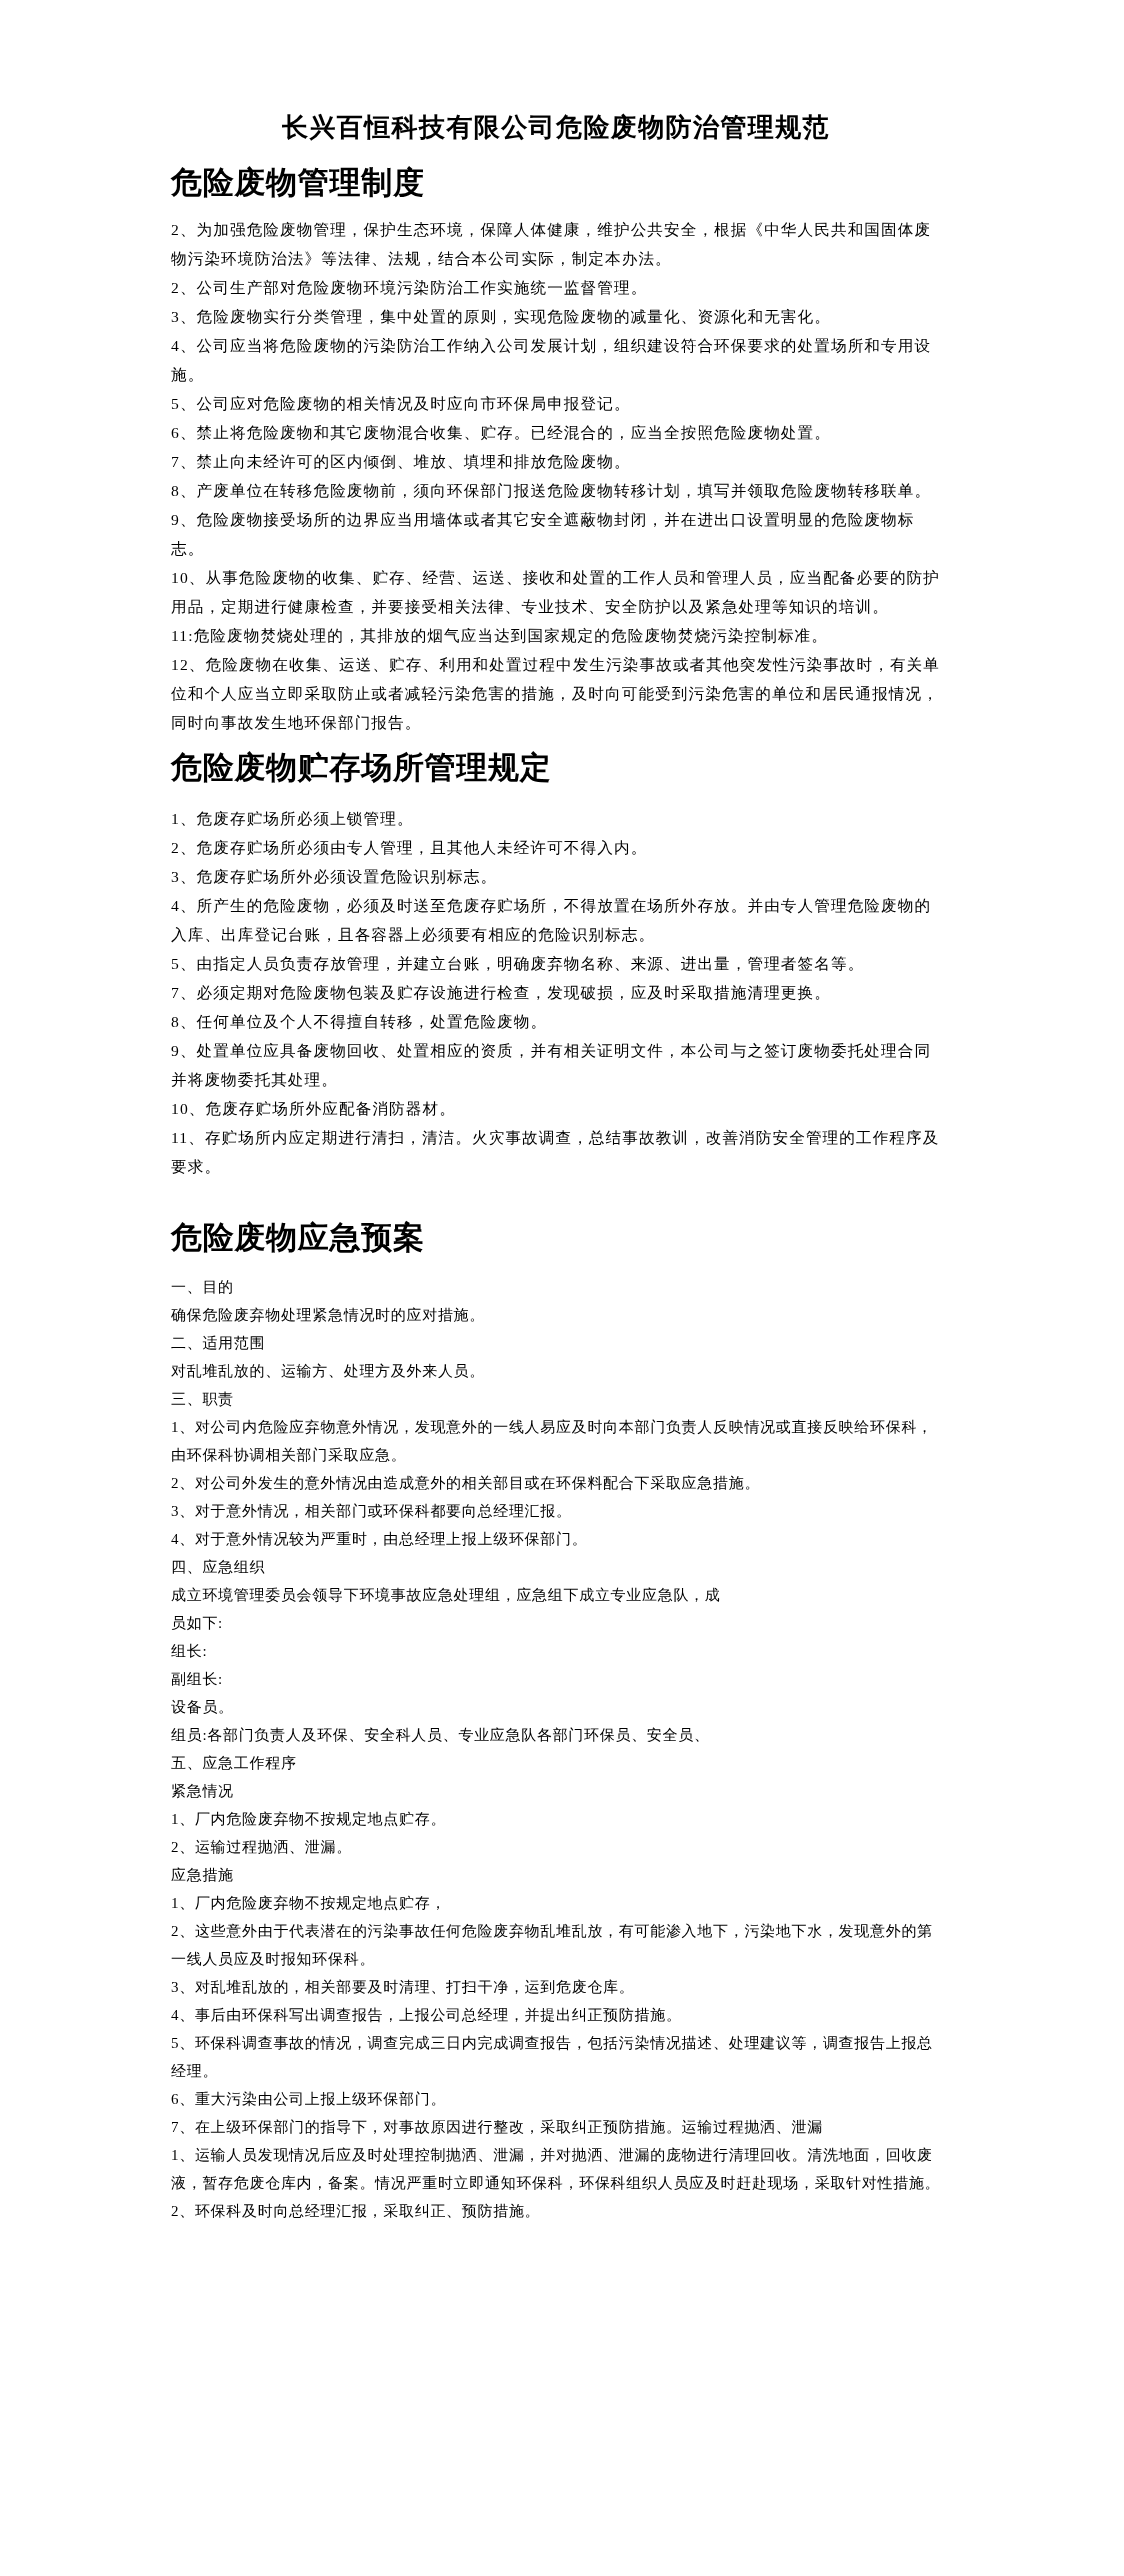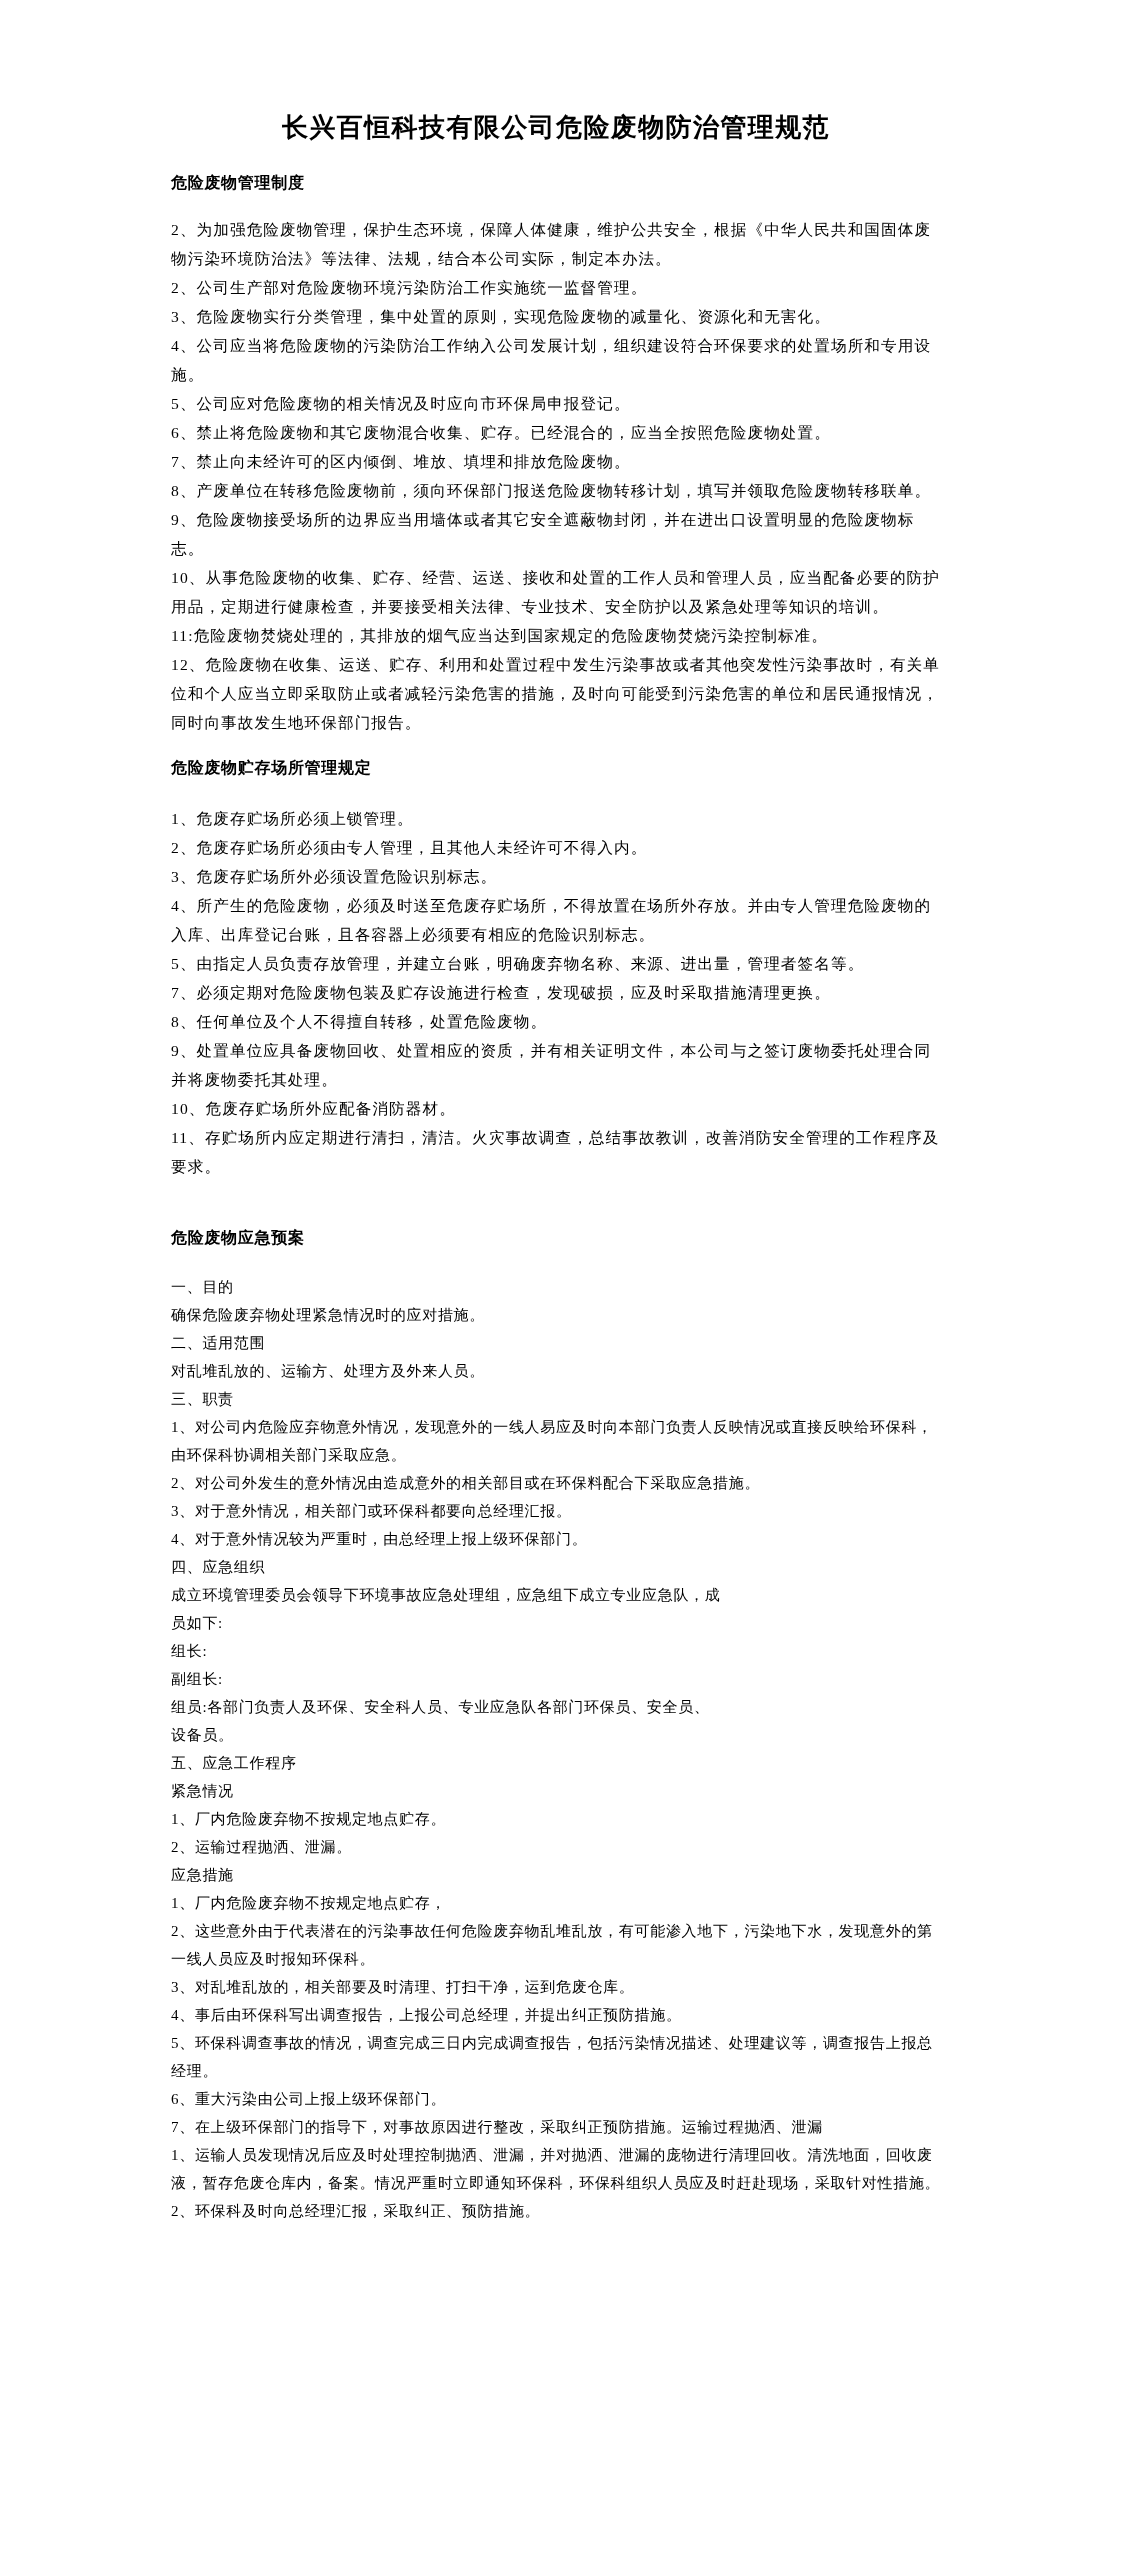--- a/index.html
+++ b/index.html
@@ -21,21 +21,21 @@
   }
   .doc-title {
     font-size: 26px;
     font-weight: bold;
     text-align: center;
     margin: 0;
     line-height: 35px;
     letter-spacing: 1.4px;
   }
   .section-heading {
-    font-size: 16px;
+    font-size: 31px;
     font-weight: bold;
     margin: 0;
     line-height: 33px;
     letter-spacing: 0.7px;
   }
   #section-1 .section-heading { margin-top: 21px; }
   #section-2 .section-heading { margin-top: 14px; }
   #section-3 .section-heading { margin-top: 40px; }
   .paras { margin-top: 15.6px; }
   #section-2 .paras { margin-top: 20px; }
@@ -104,22 +104,22 @@
         <p class="para">三、职责</p>
         <p class="para">1、对公司内危险应弃物意外情况，发现意外的一线人易应及时向本部门负责人反映情况或直接反映给环保科，由环保科协调相关部门采取应急。</p>
         <p class="para">2、对公司外发生的意外情况由造成意外的相关部目或在环保料配合下采取应急措施。</p>
         <p class="para">3、对于意外情况，相关部门或环保科都要向总经理汇报。</p>
         <p class="para">4、对于意外情况较为严重时，由总经理上报上级环保部门。</p>
         <p class="para">四、应急组织</p>
         <p class="para">成立环境管理委员会领导下环境事故应急处理组，应急组下成立专业应急队，成</p>
         <p class="para">员如下:</p>
         <p class="para">组长:</p>
         <p class="para">副组长:</p>
+        <p class="para">设备员。</p>
         <p class="para">组员:各部门负责人及环保、安全科人员、专业应急队各部门环保员、安全员、</p>
-        <p class="para">设备员。</p>
         <p class="para">五、应急工作程序</p>
         <p class="para">紧急情况</p>
         <p class="para">1、厂内危险废弃物不按规定地点贮存。</p>
         <p class="para">2、运输过程抛洒、泄漏。</p>
         <p class="para">应急措施</p>
         <p class="para">1、厂内危险废弃物不按规定地点贮存，</p>
         <p class="para">2、这些意外由于代表潜在的污染事故任何危险废弃物乱堆乱放，有可能渗入地下，污染地下水，发现意外的第一线人员应及时报知环保科。</p>
         <p class="para">3、对乱堆乱放的，相关部要及时清理、打扫干净，运到危废仓库。</p>
         <p class="para">4、事后由环保科写出调查报告，上报公司总经理，并提出纠正预防措施。</p>
         <p class="para">5、环保科调查事故的情况，调查完成三日内完成调查报告，包括污染情况描述、处理建议等，调查报告上报总经理。</p>

